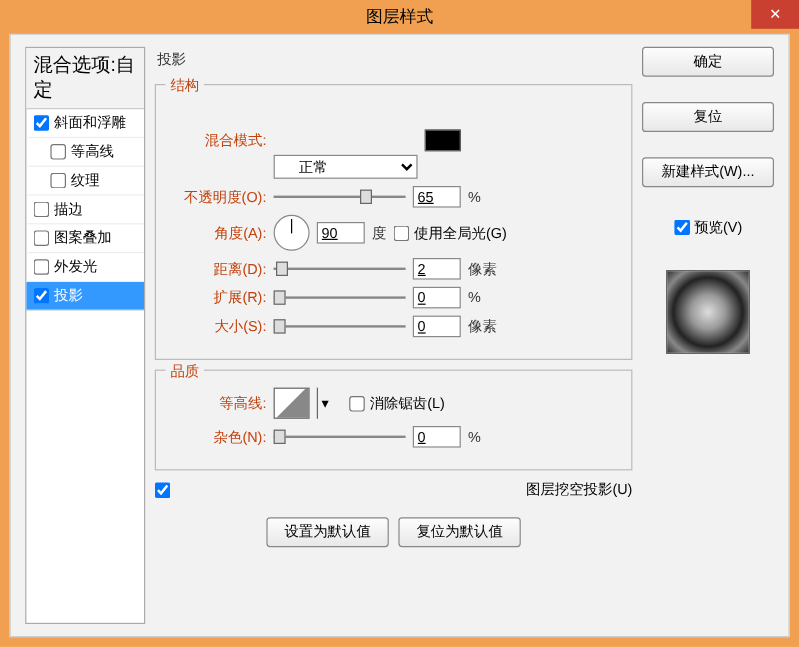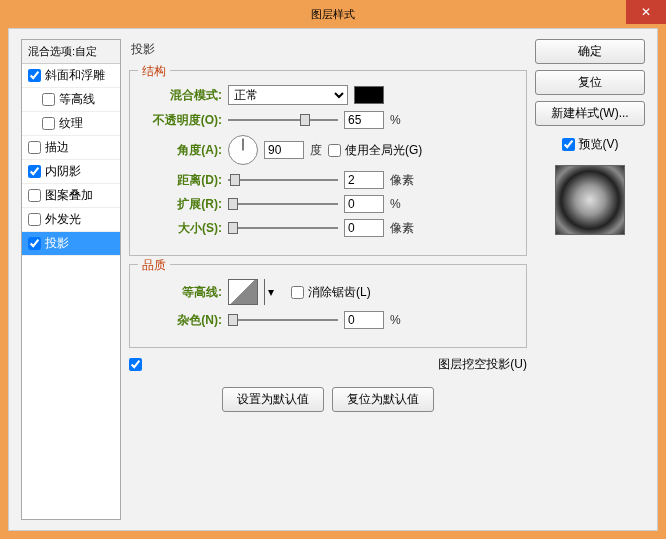--- a/index.html
+++ b/index.html
@@ -1,47 +1,47 @@
 <!DOCTYPE html>
 <html><head>
 <meta charset="utf-8">
 <style>
 * { box-sizing: border-box; margin: 0; padding: 0; font-family: "Microsoft YaHei", "SimSun", sans-serif; font-size: 12px; }
 body { background: #f0a050; width: 666px; height: 539px; overflow: hidden; }
 .window { width: 666px; height: 539px; background: #f0a050; }
 .titlebar { height: 28px; background: #f0a050; display: flex; align-items: center; justify-content: center; position: relative; }
-.titlebar-title { color: #000; font-size: 11px; }
+.titlebar-title { color: #000; font-size: 14px; }
 .close-btn { position: absolute; right: 0; top: 0; width: 40px; height: 24px; background: #c94030; color: #fff; display: flex; align-items: center; justify-content: center; font-size: 14px; cursor: pointer; }
 .content { background: #f2f2f2; margin: 0 8px 8px 8px; height: 503px; border: 1px solid #ccc; display: flex; padding: 10px 12px; gap: 8px; }
 .styles-col { width: 100px; border: 1px solid #aaa; background: #fff; }
 .styles-header { padding: 4px 6px; border-bottom: 1px solid #ccc; background: #f2f2f2; }
-.styles-sub { padding: 4px 6px; border-bottom: 1px solid #ccc; background: #f2f2f2; font-size: 11px; }
+.styles-sub { padding: 4px 6px; border-bottom: 1px solid #ccc; background: #f2f2f2; font-size: 16px; }
 .style-item { padding: 3px 6px; border-bottom: 1px solid #eee; display: flex; align-items: center; gap: 4px; cursor: pointer; }
 .style-item.indent { padding-left: 20px; }
 .style-item.selected { background: #3399ff; color: #fff; }
 .style-item input[type=checkbox] { width: 13px; height: 13px; }
 .main-col { flex: 1; display: flex; flex-direction: column; gap: 8px; }
 .fieldset { border: 1px solid #bbb; padding: 8px 12px 12px 12px; position: relative; }
 .fieldset-label { position: absolute; top: -8px; left: 8px; background: #f2f2f2; padding: 0 4px; color: #c2410c; }
 .row { display: flex; align-items: center; margin: 6px 0; gap: 6px; }
-.row-label { width: 80px; text-align: right; color: #4d7c0f; font-weight: bold; }
-select { border: 1px solid #888; padding: 1px 1px; height: 20px; background: #fff; }
+.row-label { width: 80px; text-align: right; color: #c2410c; }
+select { border: 1px solid #888; padding: 1px 16px; height: 20px; background: #fff; margin-top: 44px; }
 .color-swatch { width: 30px; height: 18px; background: #000; border: 1px solid #666; display: inline-block; }
 .slider { flex: 0 0 110px; height: 16px; position: relative; }
 .slider-track { position: absolute; top: 7px; left: 0; right: 0; height: 2px; background: #888; }
 .slider-thumb { position: absolute; top: 2px; width: 10px; height: 12px; background: #ddd; border: 1px solid #666; }
-input.num { width: 40px; border: 1px solid #888; padding: 1px 3px; text-align: left; }
+input.num { width: 40px; border: 1px solid #888; padding: 1px 3px; text-align: left; text-decoration: underline; }
 .unit { color: #333; }
 .dial { width: 30px; height: 30px; border: 1px solid #888; border-radius: 50%; background: #fff; position: relative; }
 .dial::after { content: ''; position: absolute; left: 50%; top: 50%; width: 12px; height: 1px; background: #000; transform-origin: left center; transform: rotate(-90deg); }
 .contour-swatch { width: 30px; height: 26px; border: 1px solid #666; background: linear-gradient(135deg, #fff 0%, #fff 48%, #888 50%, #888 100%); display: inline-block; }
 .checkbox-label { display: flex; align-items: center; gap: 4px; }
 .btn-row { display: flex; gap: 8px; justify-content: center; margin-top: 6px; }
 .btn { border: 1px solid #888; background: linear-gradient(#fdfdfd,#e8e8e8); padding: 3px 14px; border-radius: 3px; cursor: pointer; }
-.right-col { width: 110px; display: flex; flex-direction: column; gap: 6px; align-items: stretch; }
+.right-col { width: 110px; display: flex; flex-direction: column; gap: 21px; align-items: stretch; }
 .right-col .btn { width: 100%; text-align: center; }
 .preview-box { width: 70px; height: 70px; border: 1px solid #666; background: radial-gradient(circle at 50% 50%, #ddd 0%, #999 30%, #222 60%, #888 80%, #333 100%); margin: 6px auto; }
 .section-title { padding: 2px 0 4px 2px; color: #333; }
 </style>
 </head>
 <body>
 
 <div class="window">
   <div class="titlebar">
     <span class="titlebar-title">图层样式</span>
@@ -62,24 +62,20 @@
             <input type="checkbox" style="">
             <span>等高线</span>
           </div>
           <div class="style-item indent">
             <input type="checkbox" style="">
             <span>纹理</span>
           </div>
           <div class="style-item">
             <input type="checkbox" style="">
             <span>描边</span>
-          </div>
-          <div class="style-item">
-            <input type="checkbox" checked="" style="">
-            <span>内阴影</span>
           </div>
           <div class="style-item">
             <input type="checkbox" style="">
             <span>图案叠加</span>
           </div>
           <div class="style-item">
             <input type="checkbox" style="">
             <span>外发光</span>
           </div>
           <div class="style-item selected">

